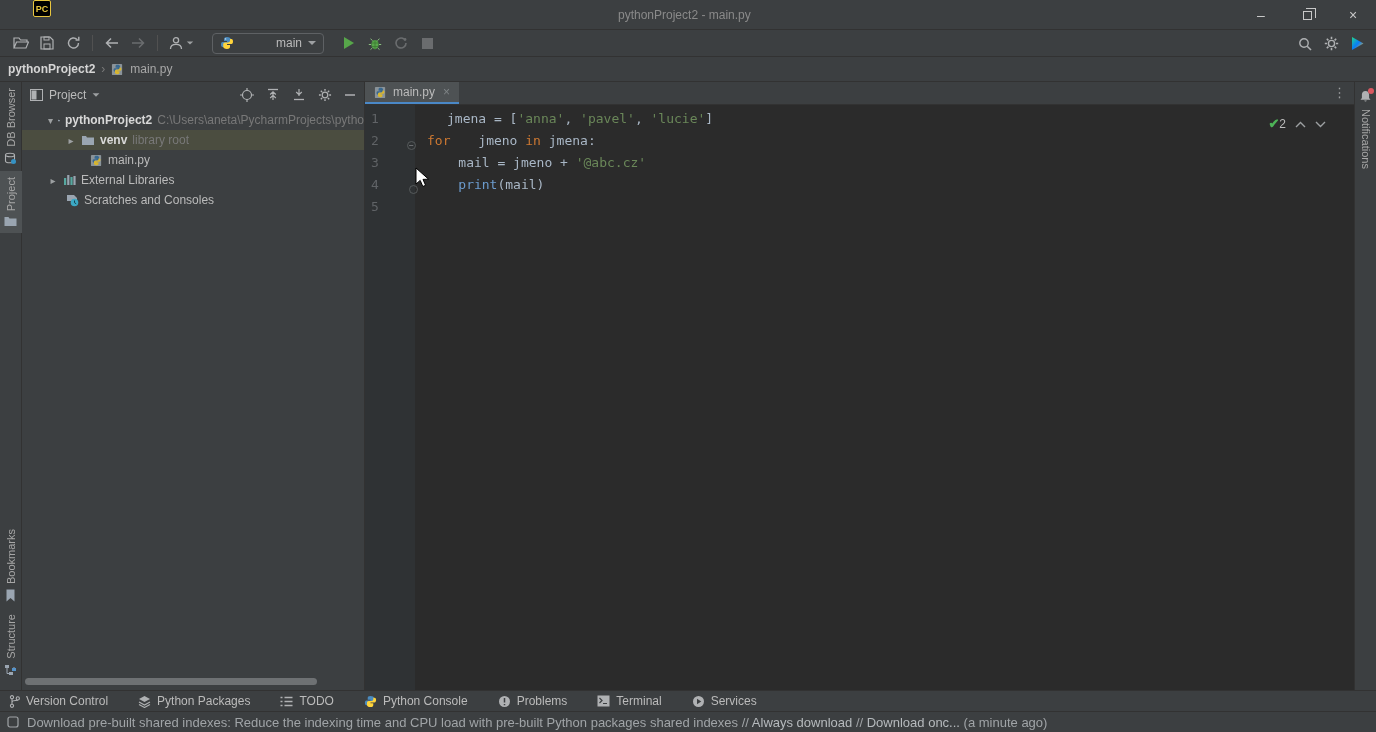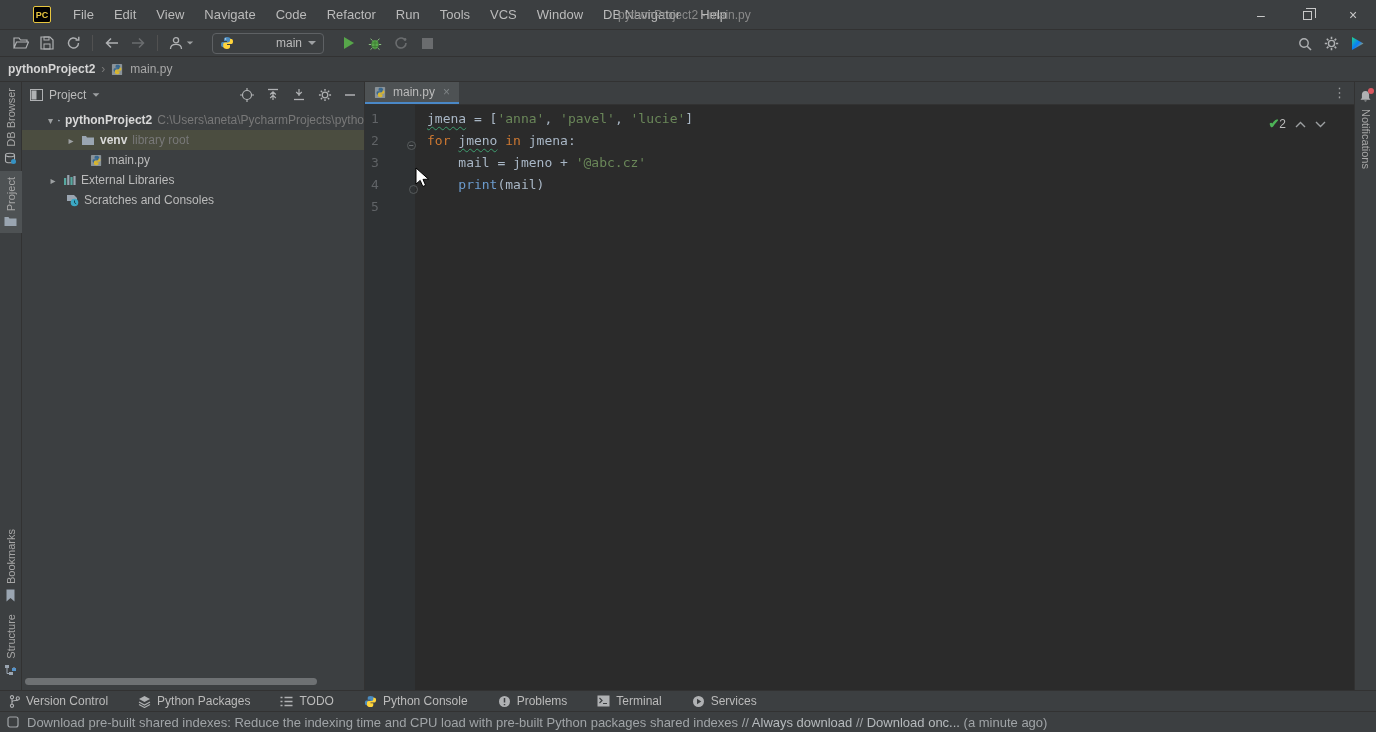--- a/index.html
+++ b/index.html
@@ -7,21 +7,21 @@
   body {
     background:#3C3F41;
     font-family:"Liberation Sans", sans-serif;
     color:#BBBBBB;
     font-size:12px;
     position:relative;
   }
   svg { display:block; }
 
   
-  .titlebar { height:30px; display:flex; align-items:center; position:relative; border-bottom:1px solid #323232; background:#3C3F41; }
+  .titlebar { height:30px; display:flex; align-items:flex-start; position:relative; border-bottom:1px solid #323232; background:#3C3F41; }
   .pc-logo { width:18px; height:17px; margin-left:33px; background:#000; border:1px solid #E8C63F; color:#E8C63F; font-size:9px; font-weight:bold; display:flex; align-items:center; justify-content:center; border-radius:2px; }
   .menu { display:flex; margin-left:12px; }
   .menu-item { padding:0 10px; height:30px; display:flex; align-items:center; font-size:13px; color:#BBBBBB; cursor:default; }
   .window-title { position:absolute; left:618px; top:0; height:30px; display:flex; align-items:center; color:#8A8A8A; font-size:12px; }
   .win-controls { position:absolute; right:0; top:0; height:30px; display:flex; }
   .win-btn { width:46px; height:30px; display:flex; align-items:center; justify-content:center; color:#C8C8C8; font-size:14px; }
   .restore-glyph { width:9px; height:9px; border:1px solid #C8C8C8; position:relative; }
   .restore-glyph::before { content:""; position:absolute; left:2px; top:-4px; width:9px; height:9px; border:1px solid #C8C8C8; border-left:none; border-bottom:none; }
 
   
@@ -77,21 +77,21 @@
   .editor-body { flex:1; display:flex; position:relative; font-family:"DejaVu Sans Mono", monospace; font-size:13px; line-height:22px; }
   .gutter { width:50px; background:#2F3234; color:#606366; padding-top:3px; flex:none; }
   .gutter-num { height:22px; padding-left:6px; }
   .code { padding:3px 0 0 12px; white-space:pre; flex:1; min-width:0; }
   .code-line { height:22px; }
   .tok-k { color:#CC7832; }
   .tok-s { color:#6A8759; }
   .tok-p { color:#A9B7C6; }
   .tok-n { color:#A9B7C6; }
   .tok-b { color:#6C9CCE; }
-  .wavy { text-decoration:underline; text-decoration-style:wavy; text-decoration-color:#3E9E70; text-decoration-thickness:1px; text-underline-offset:3px; }
+  .wavy { text-decoration-style:wavy; text-decoration-color:#3E9E70; text-decoration-thickness:1px; text-underline-offset:3px;margin-left:20px; }
 
   .fold-marker { position:absolute; width:9px; height:9px; border:1px solid #5F6364; border-radius:50%; color:#9DA0A2; font-size:8px; line-height:7px; text-align:center; opacity:.8; }
   .inspection { position:absolute; top:8px; right:28px; display:flex; align-items:center; gap:9px; font-family:"Liberation Sans", sans-serif; font-size:12px; color:#9DA0A2; }
   .insp-check { color:#4DB357; font-size:13px; font-weight:bold; }
   .insp-count { color:#BBBBBB; }
 
   .mouse-cursor { position:absolute; left:50px; top:62px; }
 
   .editor-crumb { height:22px; background:#343739; display:flex; align-items:center; padding-left:62px; font-size:12px; color:#BBBBBB; }
 
@@ -106,34 +106,20 @@
   .status-bar { height:21px; border-top:1px solid #323232; background:#3C3F41; display:flex; align-items:center; padding:0 10px 0 7px; font-size:13px; color:#A0A4A7; }
   .status-left { display:flex; align-items:center; gap:8px; min-width:0; white-space:nowrap; overflow:hidden; }
   .status-link { color:#B6BABD; }
   .status-right { margin-left:auto; display:flex; align-items:center; gap:18px; white-space:nowrap; color:#9DA0A2; }
 </style>
 </head>
 <body>
 
 <div class="titlebar">
   <div class="pc-logo">PC</div>
-  <div class="menu">
-      <div class="menu-item">File</div>
-      <div class="menu-item">Edit</div>
-      <div class="menu-item">View</div>
-      <div class="menu-item">Navigate</div>
-      <div class="menu-item">Code</div>
-      <div class="menu-item">Refactor</div>
-      <div class="menu-item">Run</div>
-      <div class="menu-item">Tools</div>
-      <div class="menu-item">VCS</div>
-      <div class="menu-item">Window</div>
-      <div class="menu-item">DB Navigator</div>
-      <div class="menu-item">Help</div>
-    </div>
   <div class="window-title">pythonProject2 - main.py</div>
   <div class="win-controls">
     <div class="win-btn">–</div>
     <div class="win-btn">
         <span class="restore-glyph"></span>
       </div>
     <div class="win-btn">×</div>
   </div>
 </div>
 

